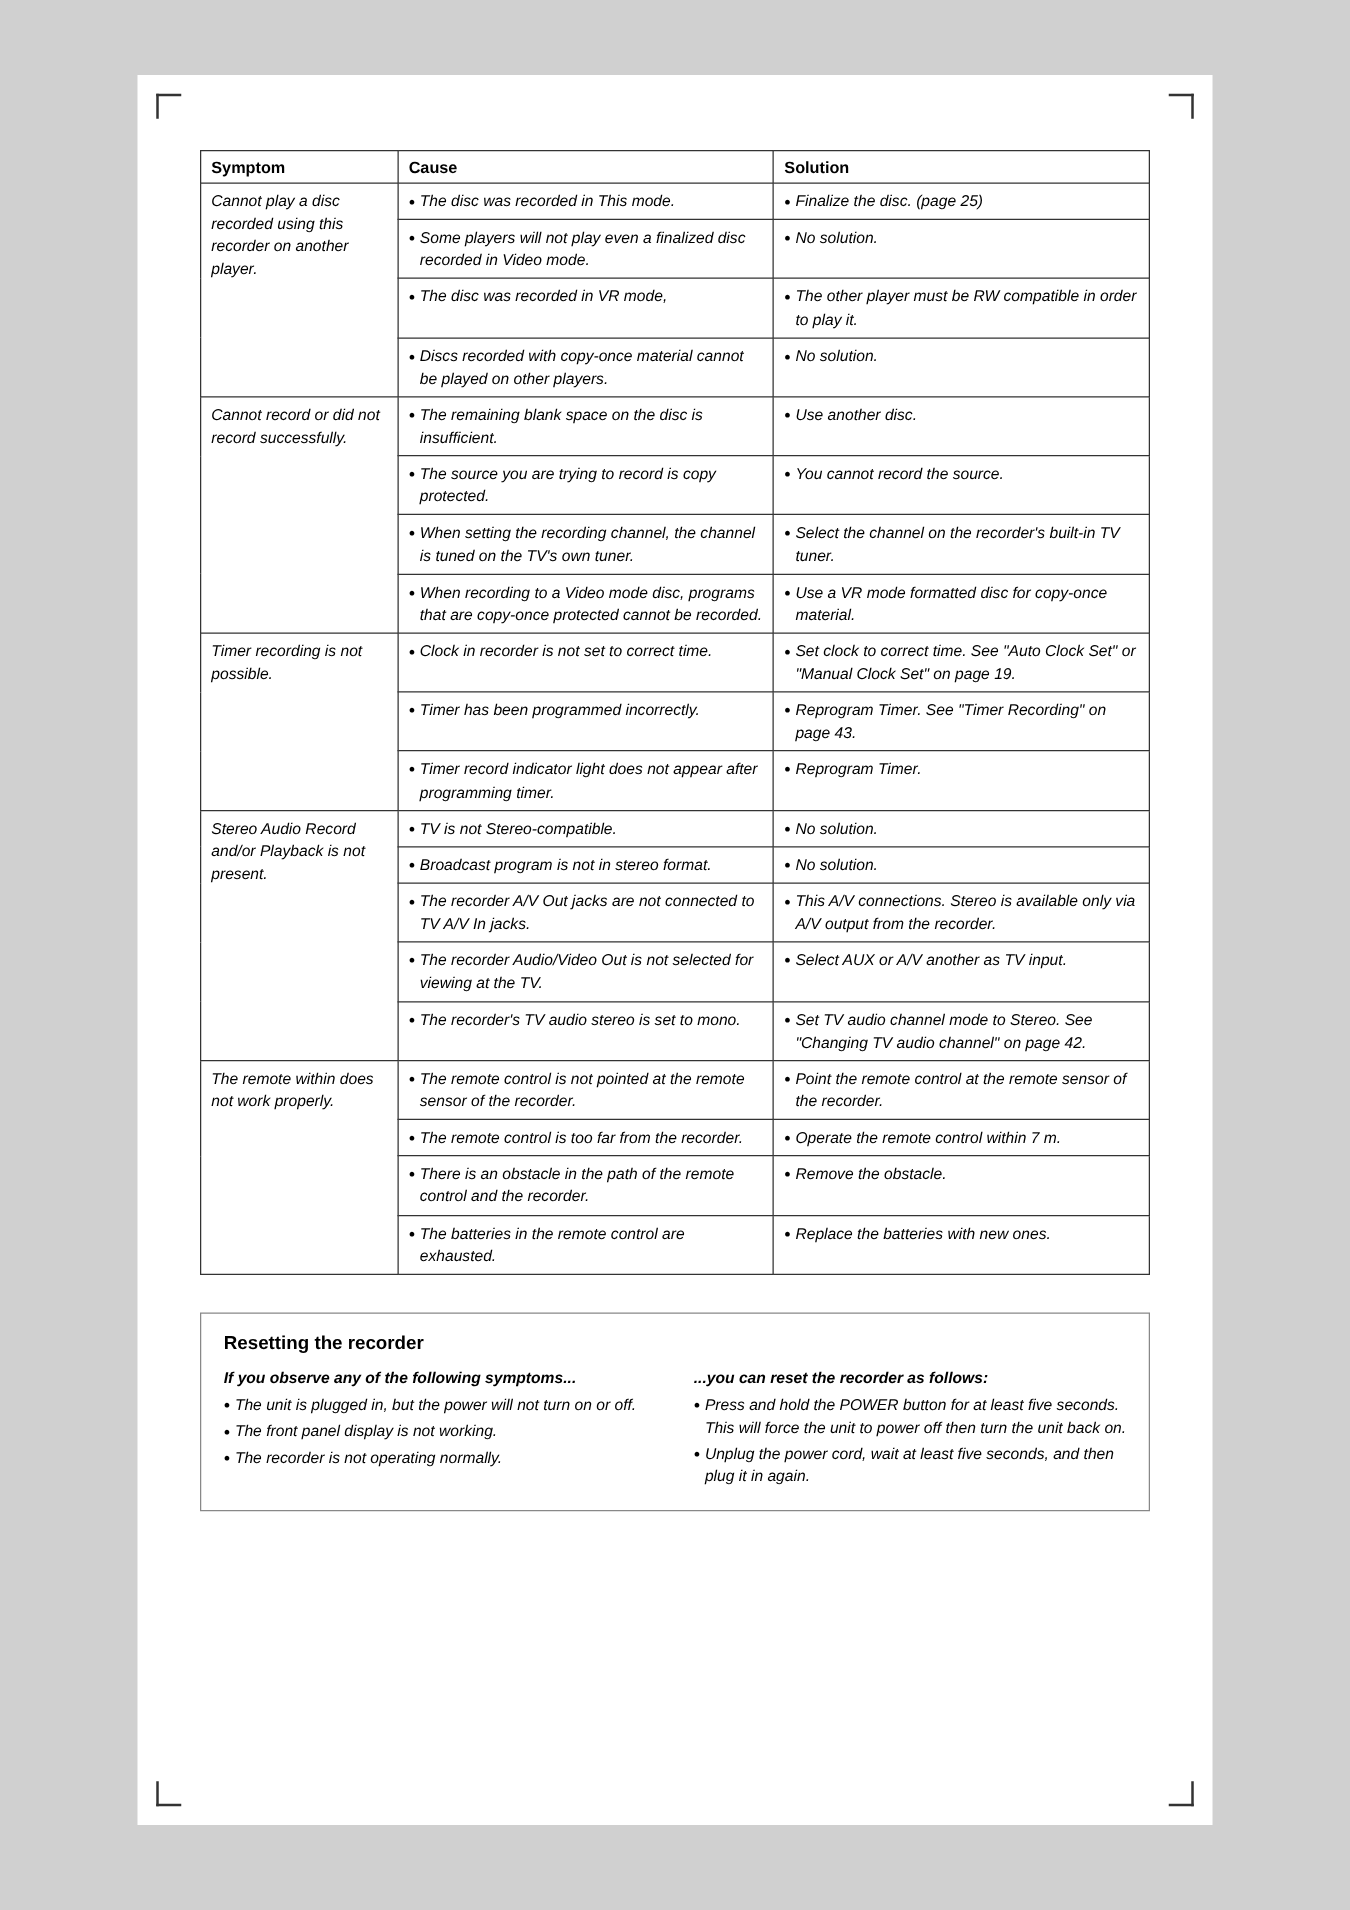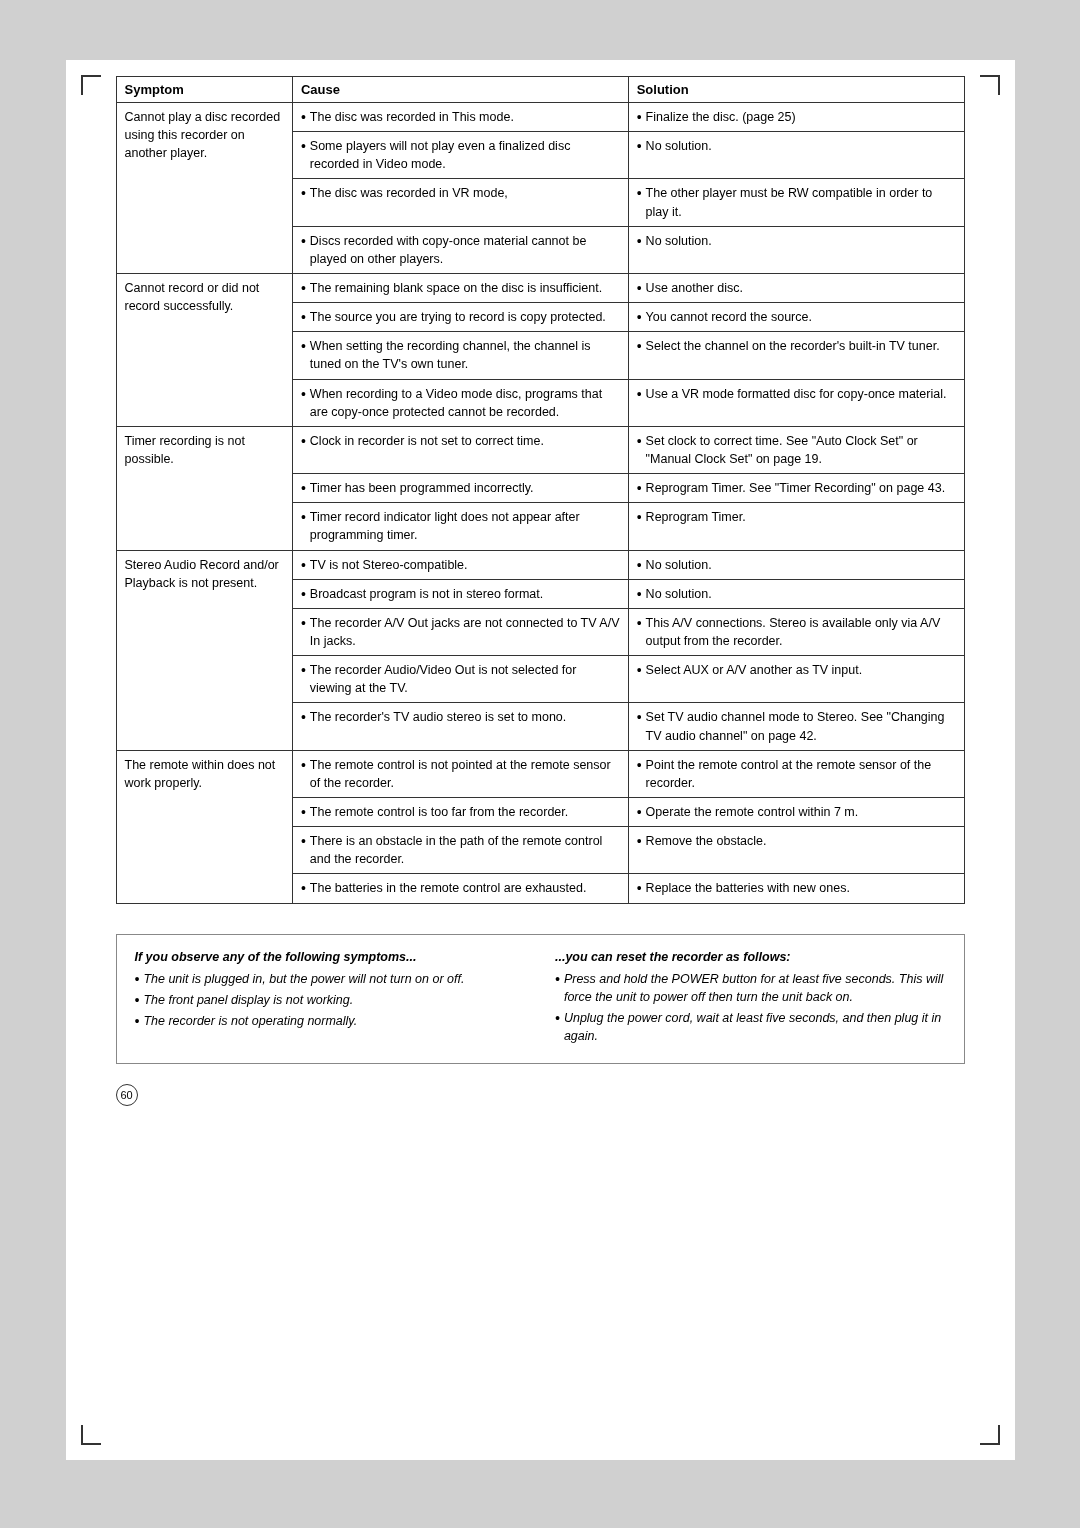--- a/index.html
+++ b/index.html
@@ -8,24 +8,24 @@
       font-family: Arial, Helvetica, sans-serif;
       font-size: 13px;
       width: 1080px;
       min-height: 1528px;
       display: flex;
       justify-content: center;
       align-items: flex-start;
     }
     .page {
       background: #ffffff;
-      width: 949px;
+      width: 860px;
       min-height: 1400px;
       margin: 60px auto;
-      padding: 16px 50px;
+      padding: 60px 50px;
       position: relative;
     }
     
     .corner-mark {
       position: absolute;
       width: 20px;
       height: 20px;
       border-color: #333;
       border-style: solid;
     }
@@ -47,20 +47,21 @@
       padding: 5px 8px;
       text-align: left;
       background: #fff;
     }
     table.trouble-table td {
       border: 1px solid #333;
       padding: 5px 8px;
       vertical-align: top;
       font-size: 12.5px;
       line-height: 1.45;
+      font-style: italic;
     }
     table.trouble-table td.symptom-cell {
       font-size: 12.5px;
       width: 155px;
     }
     table.trouble-table td.cause-cell {
       width: 295px;
     }
     table.trouble-table td.solution-cell {
       width: 295px;
@@ -432,20 +433,21 @@
             <div class="bullet-item">
               <span class="bullet">•</span>
               <span>Replace the batteries with new ones.</span>
             </div>
           </td>
         </tr>
       </tbody>
   </table>
 
   <div class="resetting-section">
+    <div class="resetting-title">Resetting the recorder</div>
     <div class="resetting-inner">
       <div class="resetting-left">
         <div class="resetting-subtitle">If you observe any of the following symptoms...</div>
         <div id="resetting-left-bullets">
             <div class="resetting-bullet">
               <span class="bullet">•</span>
               <span>The unit is plugged in, but the power will not turn on or off.</span>
             </div>
             <div class="resetting-bullet">
               <span class="bullet">•</span>
@@ -466,16 +468,13 @@
             </div>
             <div class="resetting-bullet">
               <span class="bullet">•</span>
               <span>Unplug the power cord, wait at least five seconds, and then plug it in again.</span>
             </div>
           </div>
       </div>
     </div>
   </div>
 
-  <div class="page-number">
-    <span class="page-number-circle">60</span>
-  </div>
 </div>
 
 </body></html>

